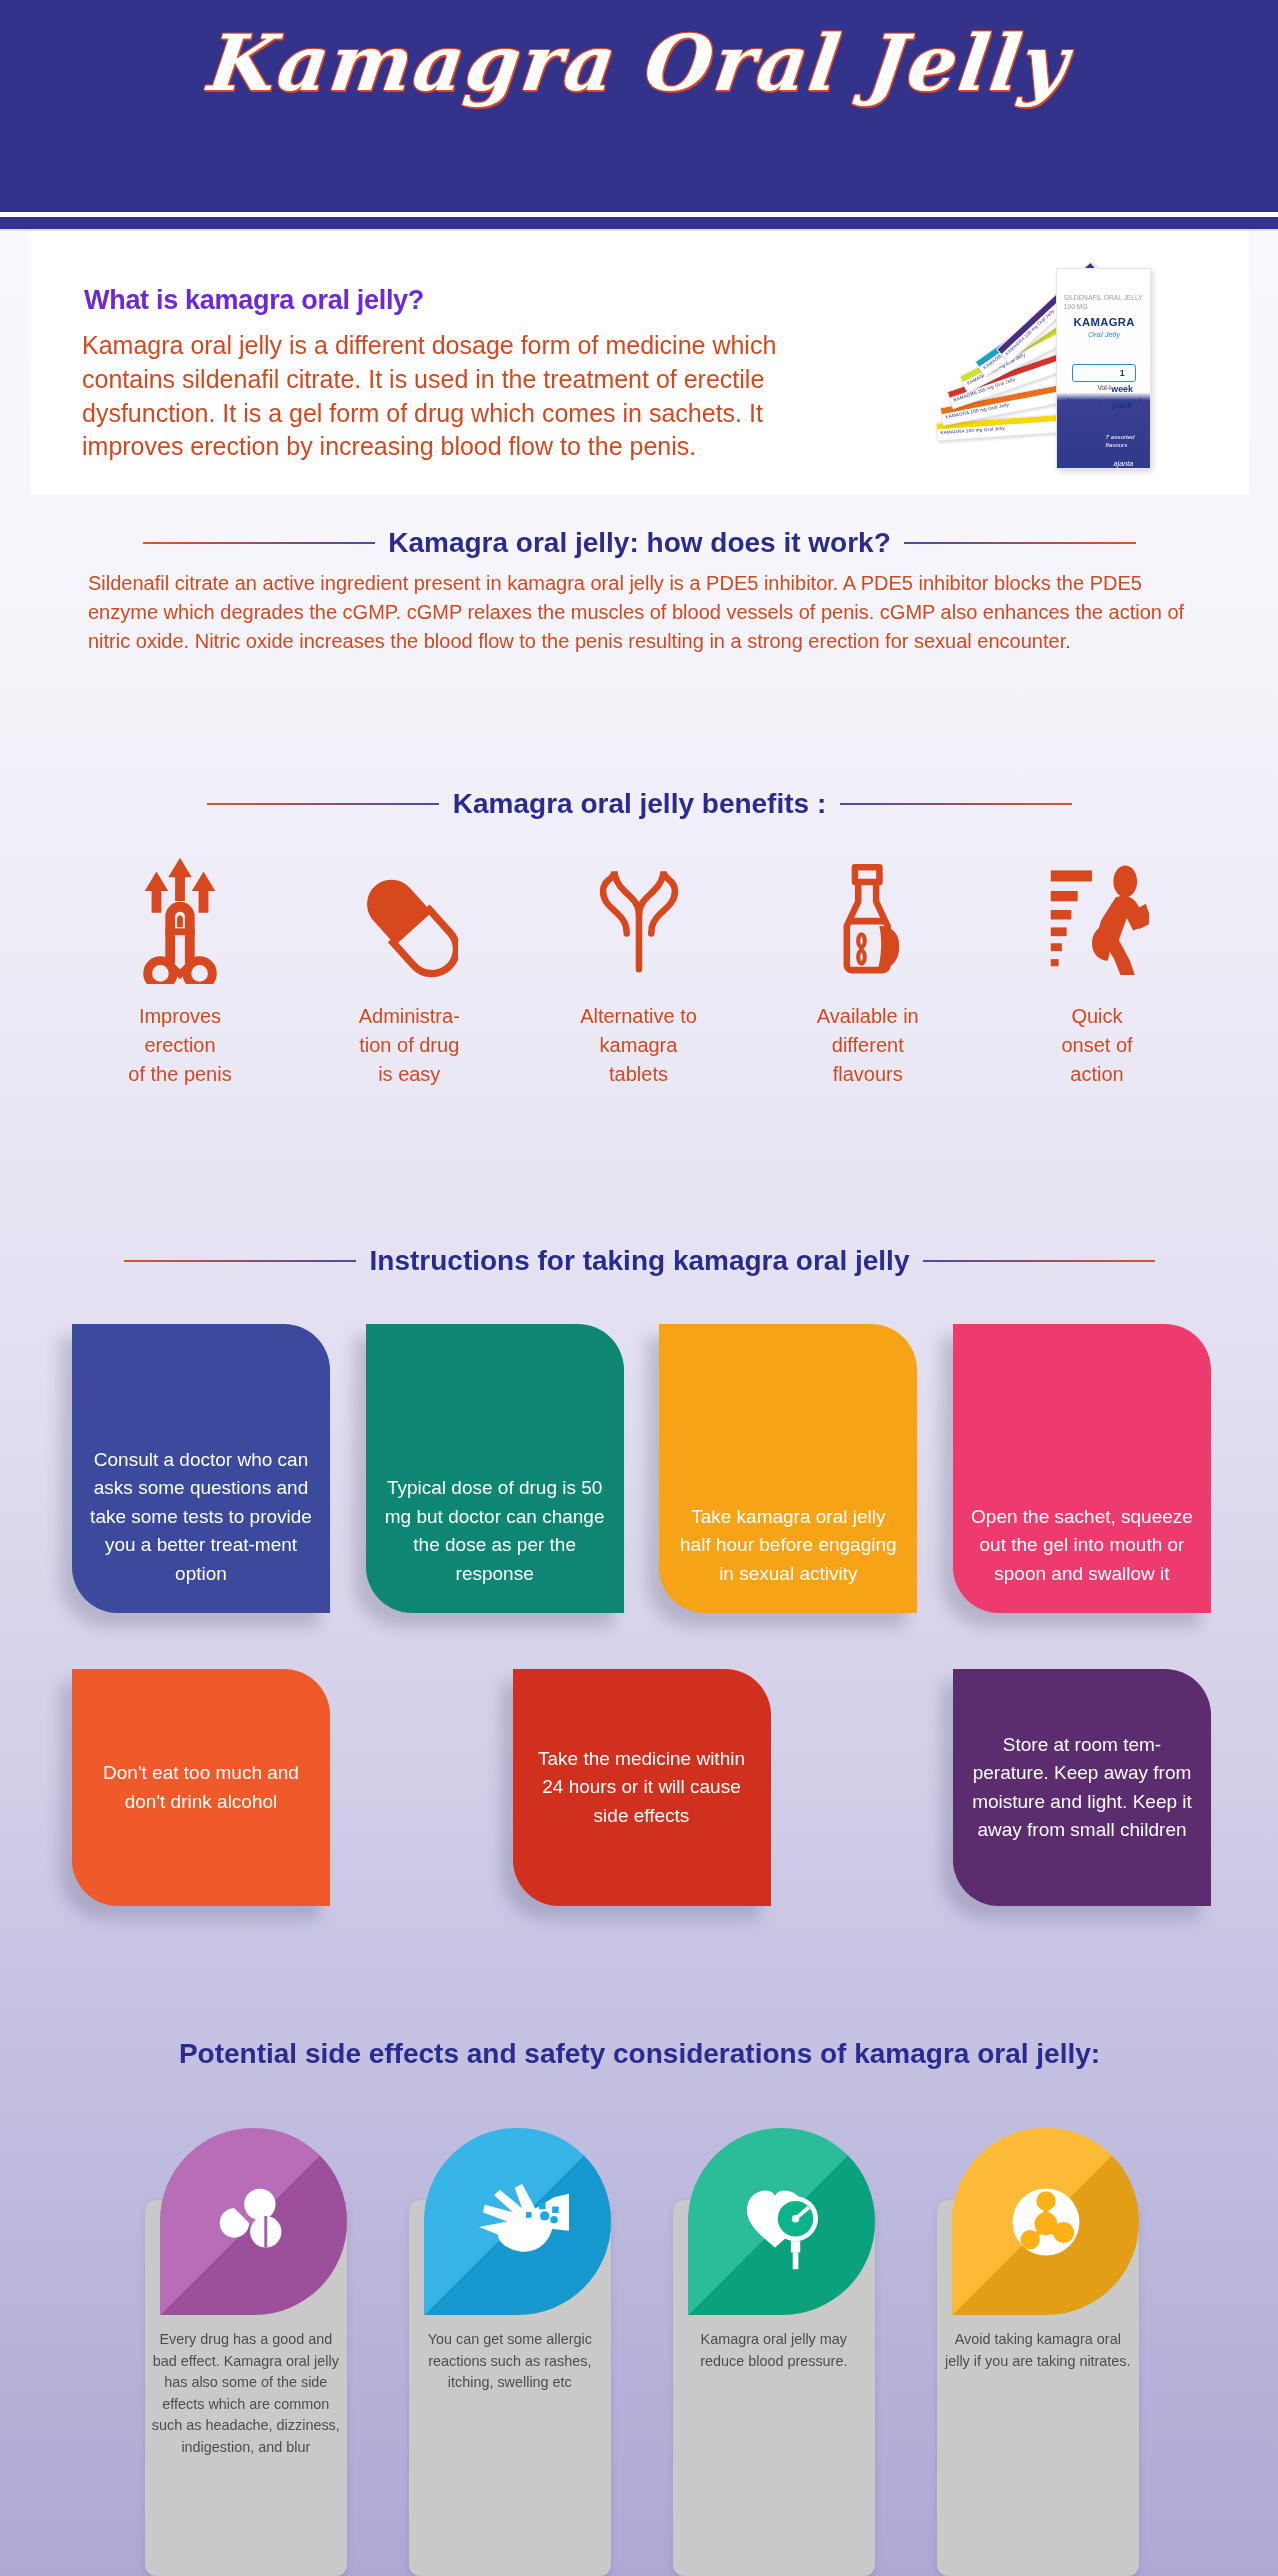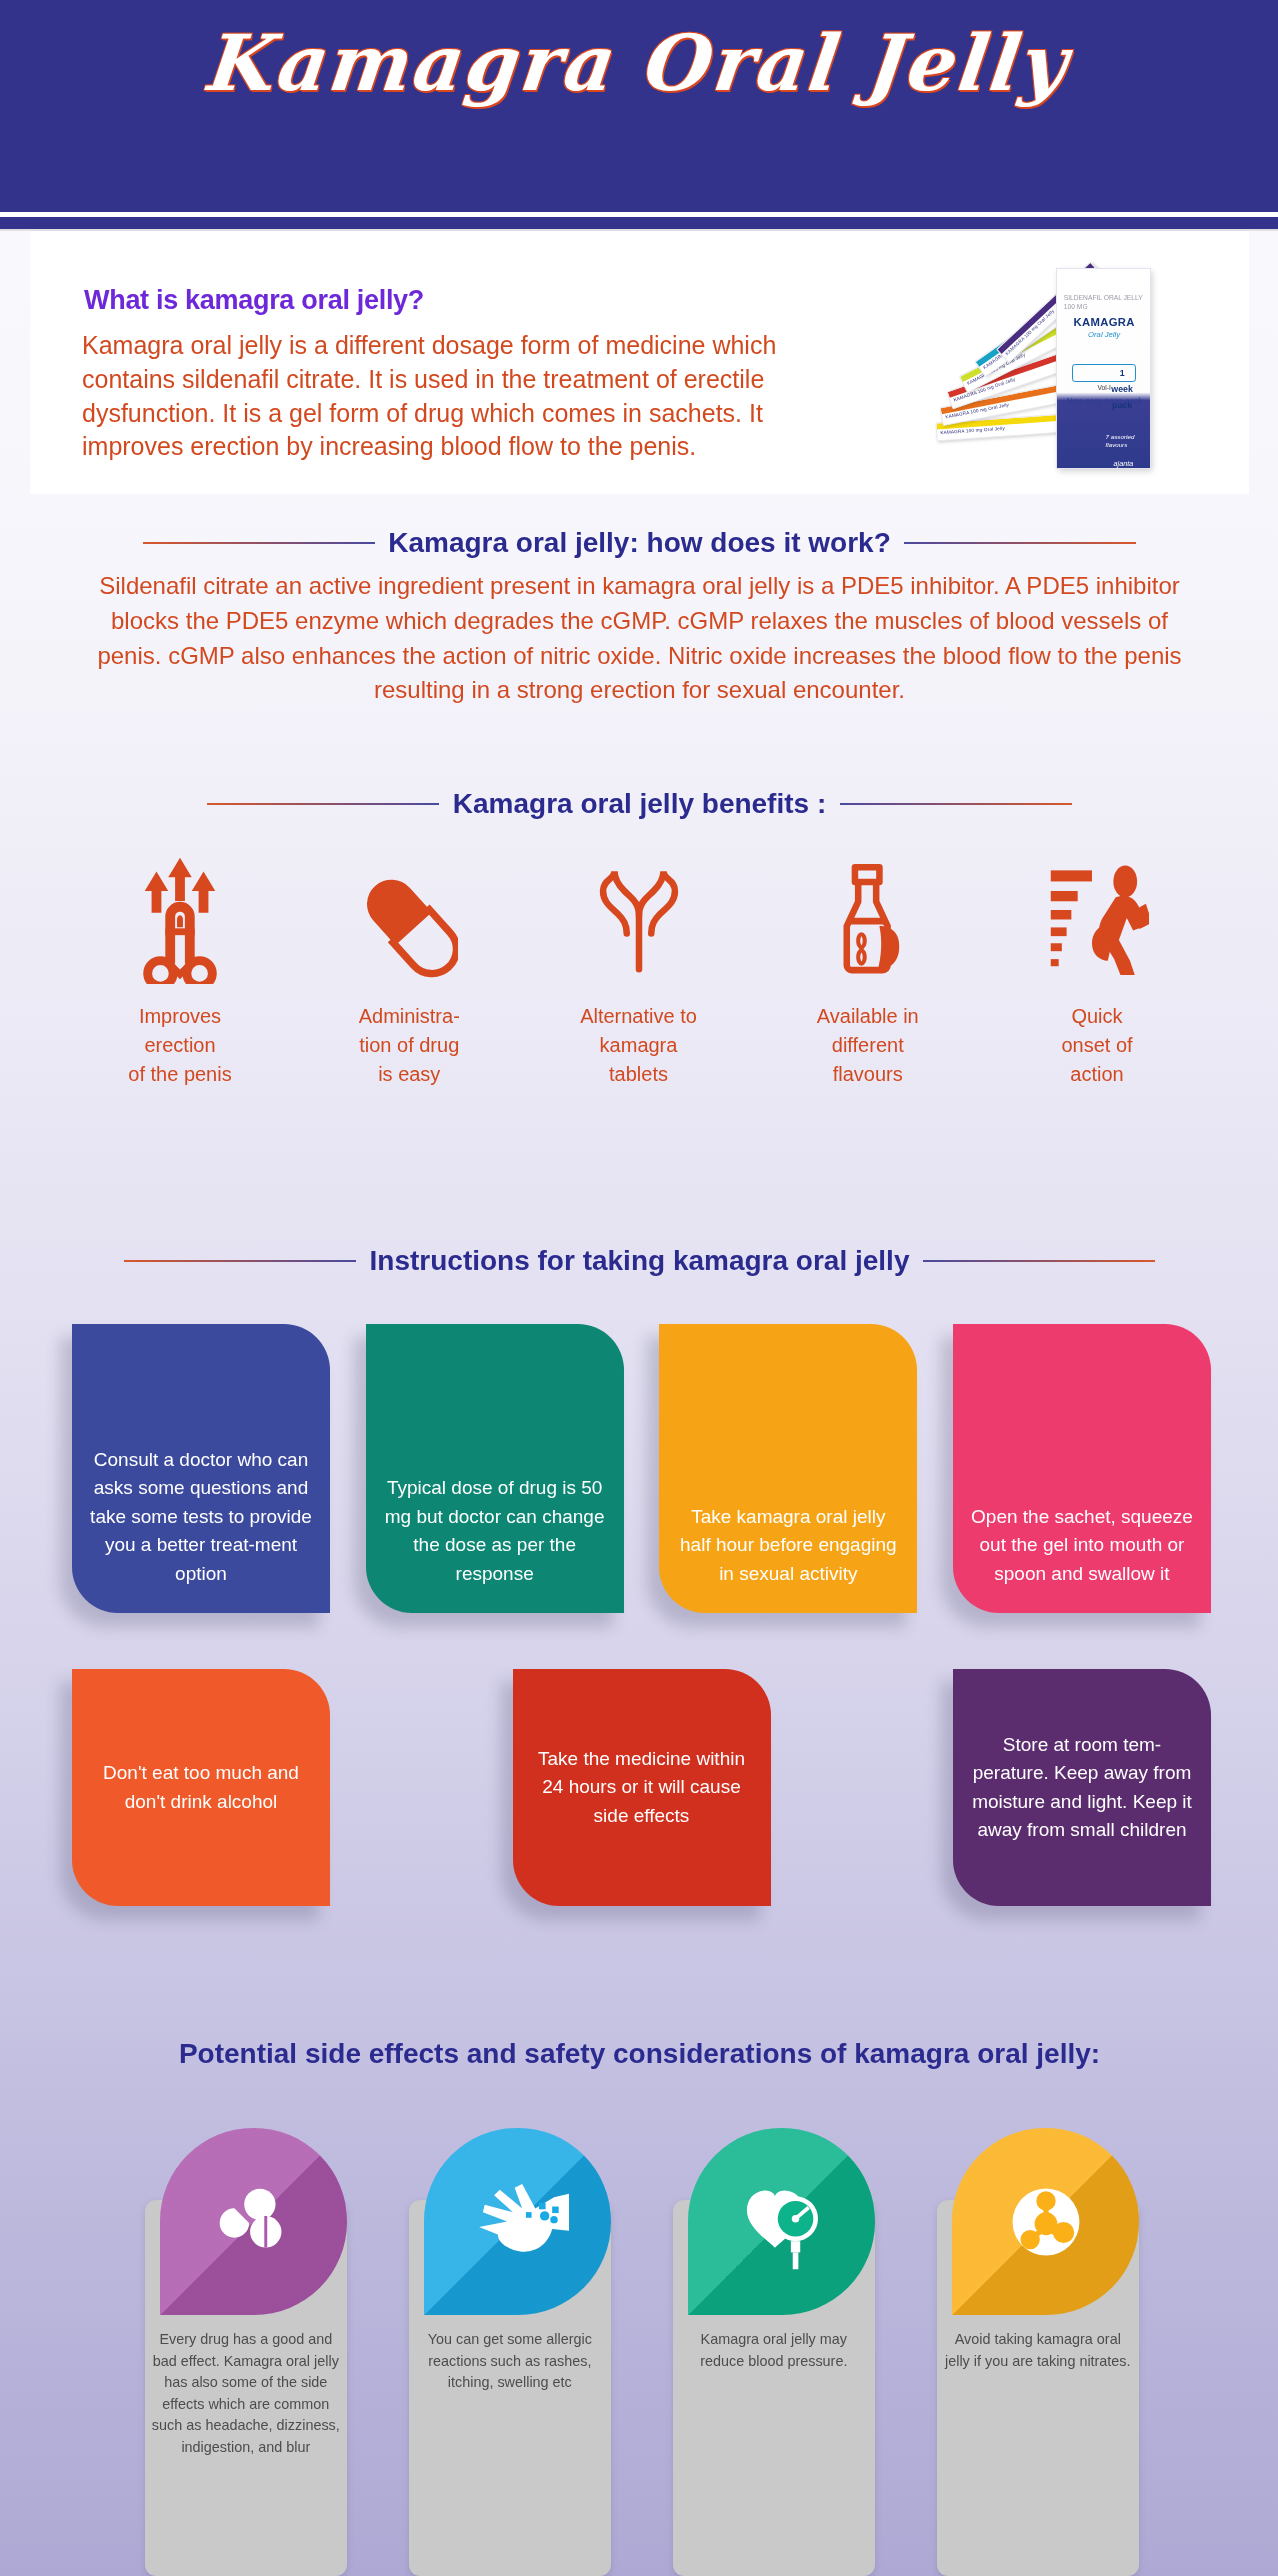--- a/index.html
+++ b/index.html
@@ -145,22 +145,22 @@
     background: linear-gradient(90deg, #d8582a, #4a4aa0);
   }
   .sec-head .rule.r { background: linear-gradient(90deg, #4a4aa0, #d8582a); }
   .sec-head .title {
     font-size: 28px; font-weight: bold; color: #2b2b8f; white-space: nowrap;
   }
 
   
   .hiw-body {
     position: absolute; left: 88px; top: 569px;
-    width: 1103px; text-align: center;
-    font-size: 24px; line-height: 1.45; font-weight: 300; color: #d3491f;
+    width: 1103px; 
+    font-size: 20px; line-height: 1.45; font-weight: 300; color: #d3491f;
   }
 
   
   .benefits {
     position: absolute; left: 77px; top: 855px;
     width: 1123px;
     display: flex; justify-content: space-between;
   }
   .benefit { width: 206px; text-align: center; }
   .benefit .bicon { height: 129px; display: flex; align-items: flex-end; justify-content: center; }

